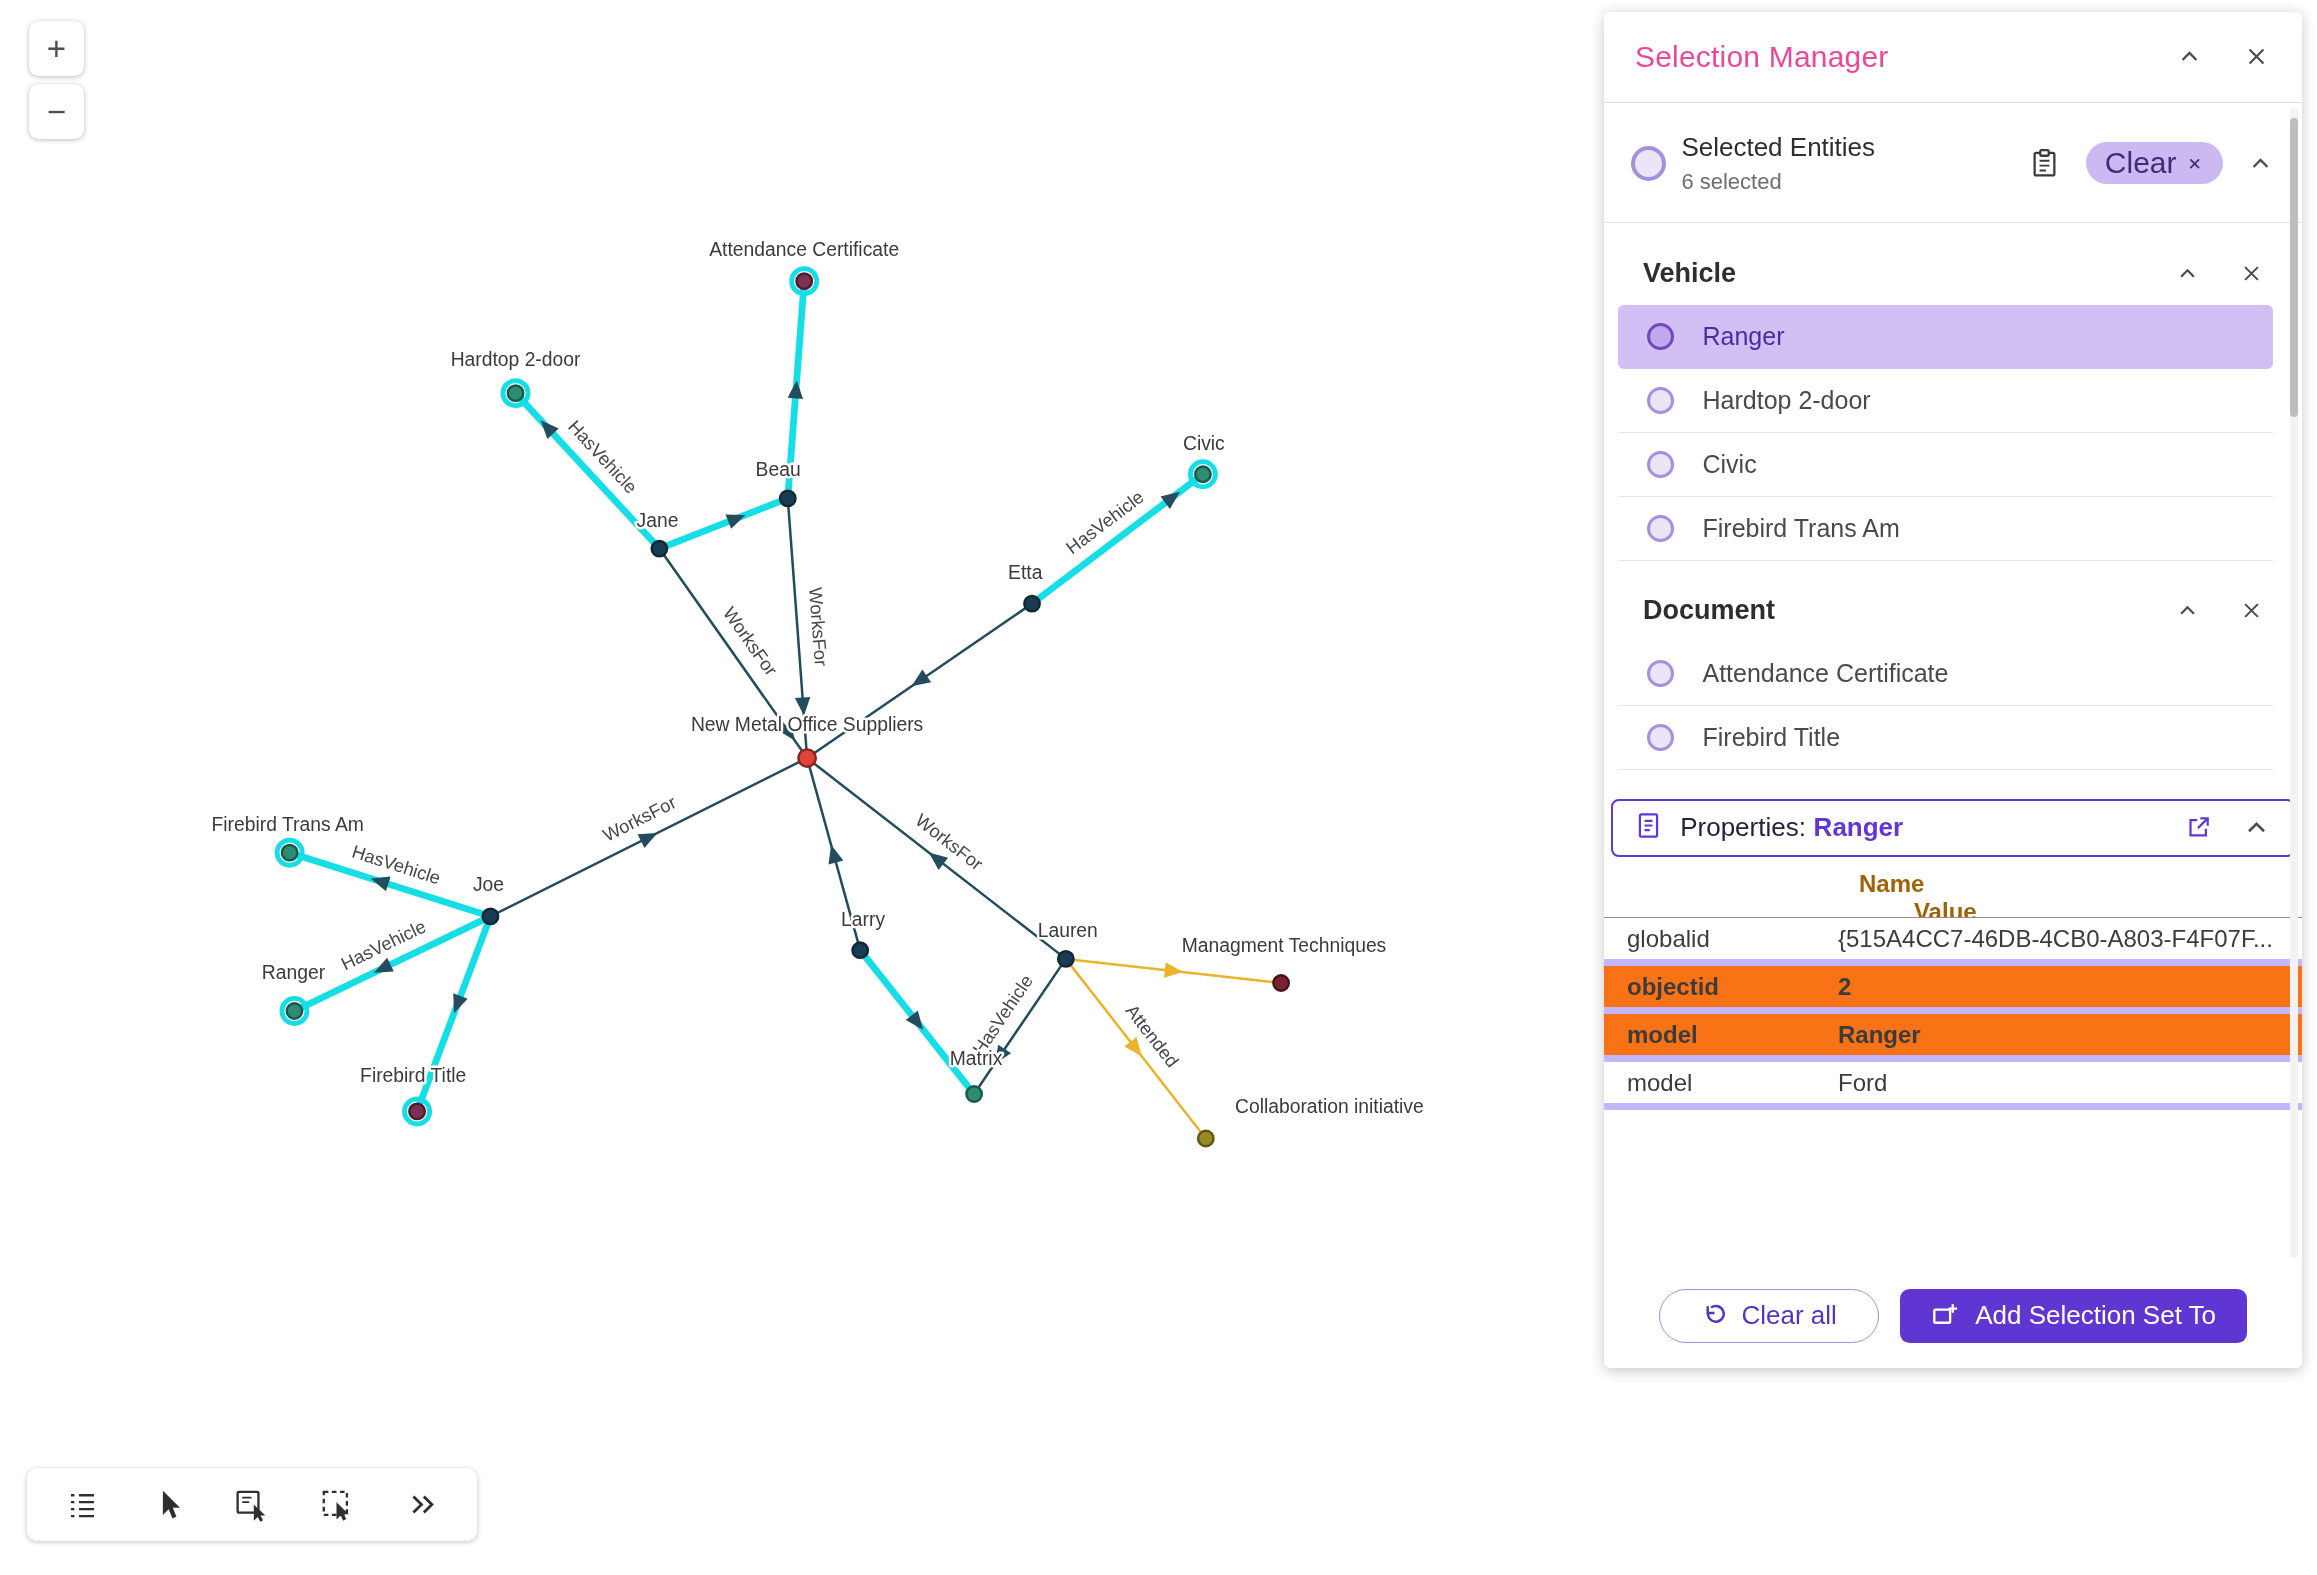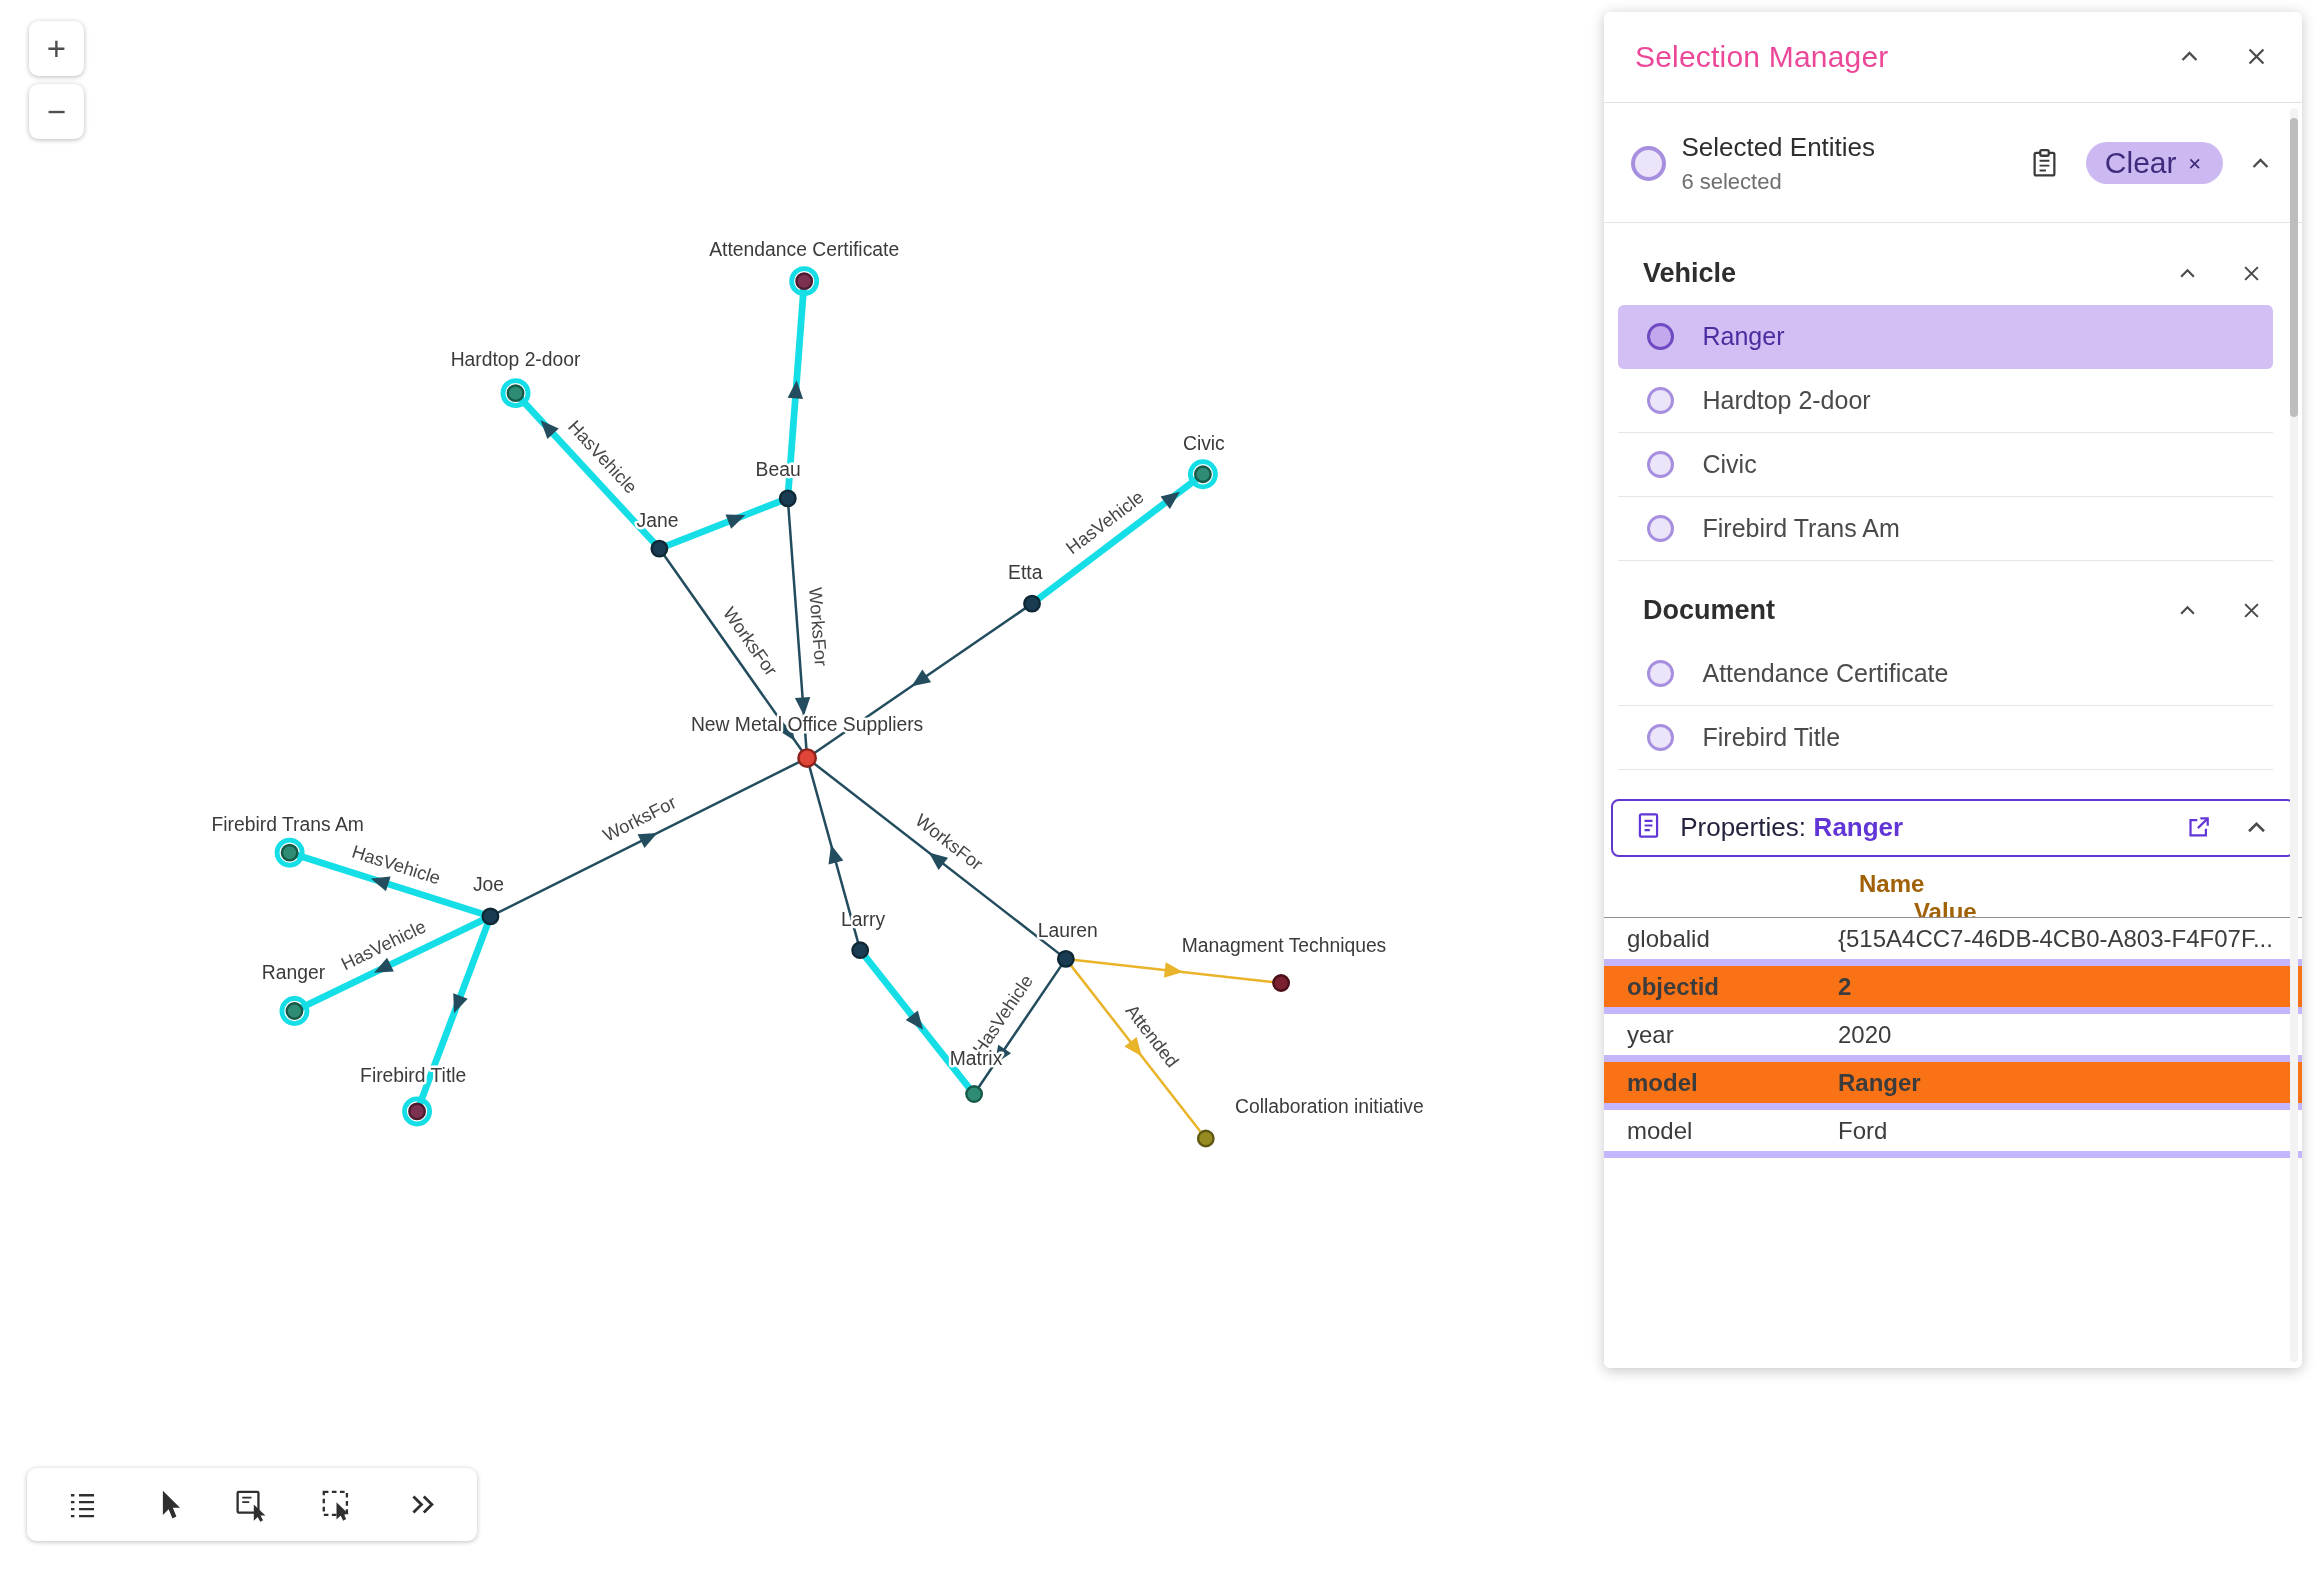--- a/index.html
+++ b/index.html
@@ -368,35 +368,47 @@
             <span class="pval">Value</span>
           </div>
           <div class="prow">
             <span class="pname">globalid</span>
             <span class="pval">{515A4CC7-46DB-4CB0-A803-F4F07F...</span>
           </div>
           <div class="prow alt">
             <span class="pname">objectid</span>
             <span class="pval">2</span>
           </div>
-          <div class="prow">
-            <span class="pname">year</span>
-            <span class="pval">2020</span>
-          </div>
           <div class="prow alt">
             <span class="pname">model</span>
             <span class="pval">Ranger</span>
           </div>
           <div class="prow">
             <span class="pname">model</span>
             <span class="pval">Ford</span>
           </div>
         </div>
 
       <div class="scrollbar">
           <div class="thumb"></div>
         </div>
     </div>
 
+    <footer class="panel-footer">
+      <button class="btn-outline">
+        <svg viewBox="0 0 22 22" fill="none" stroke="currentColor" stroke-width="2">
+          <polyline points="5.5,3.5 5.5,9 11,9"></polyline>
+          <path d="M5.8 8.6 A 6.4 6.4 0 1 0 8.2 4.6"></path>
+        </svg>
+        <span>Clear all</span>
+      </button>
+      <button class="btn-fill">
+        <svg viewBox="0 0 22 22" fill="none" stroke="#ffffff" stroke-width="1.8">
+          <rect x="2.5" y="6.5" width="12" height="10" rx="1"></rect>
+          <path d="M16.5 2.5 V9 M13.2 5.8 H19.8"></path>
+        </svg>
+        <span>Add Selection Set To</span>
+      </button>
+    </footer>
   </aside>
 
 </div>
 
 
 </body></html>

